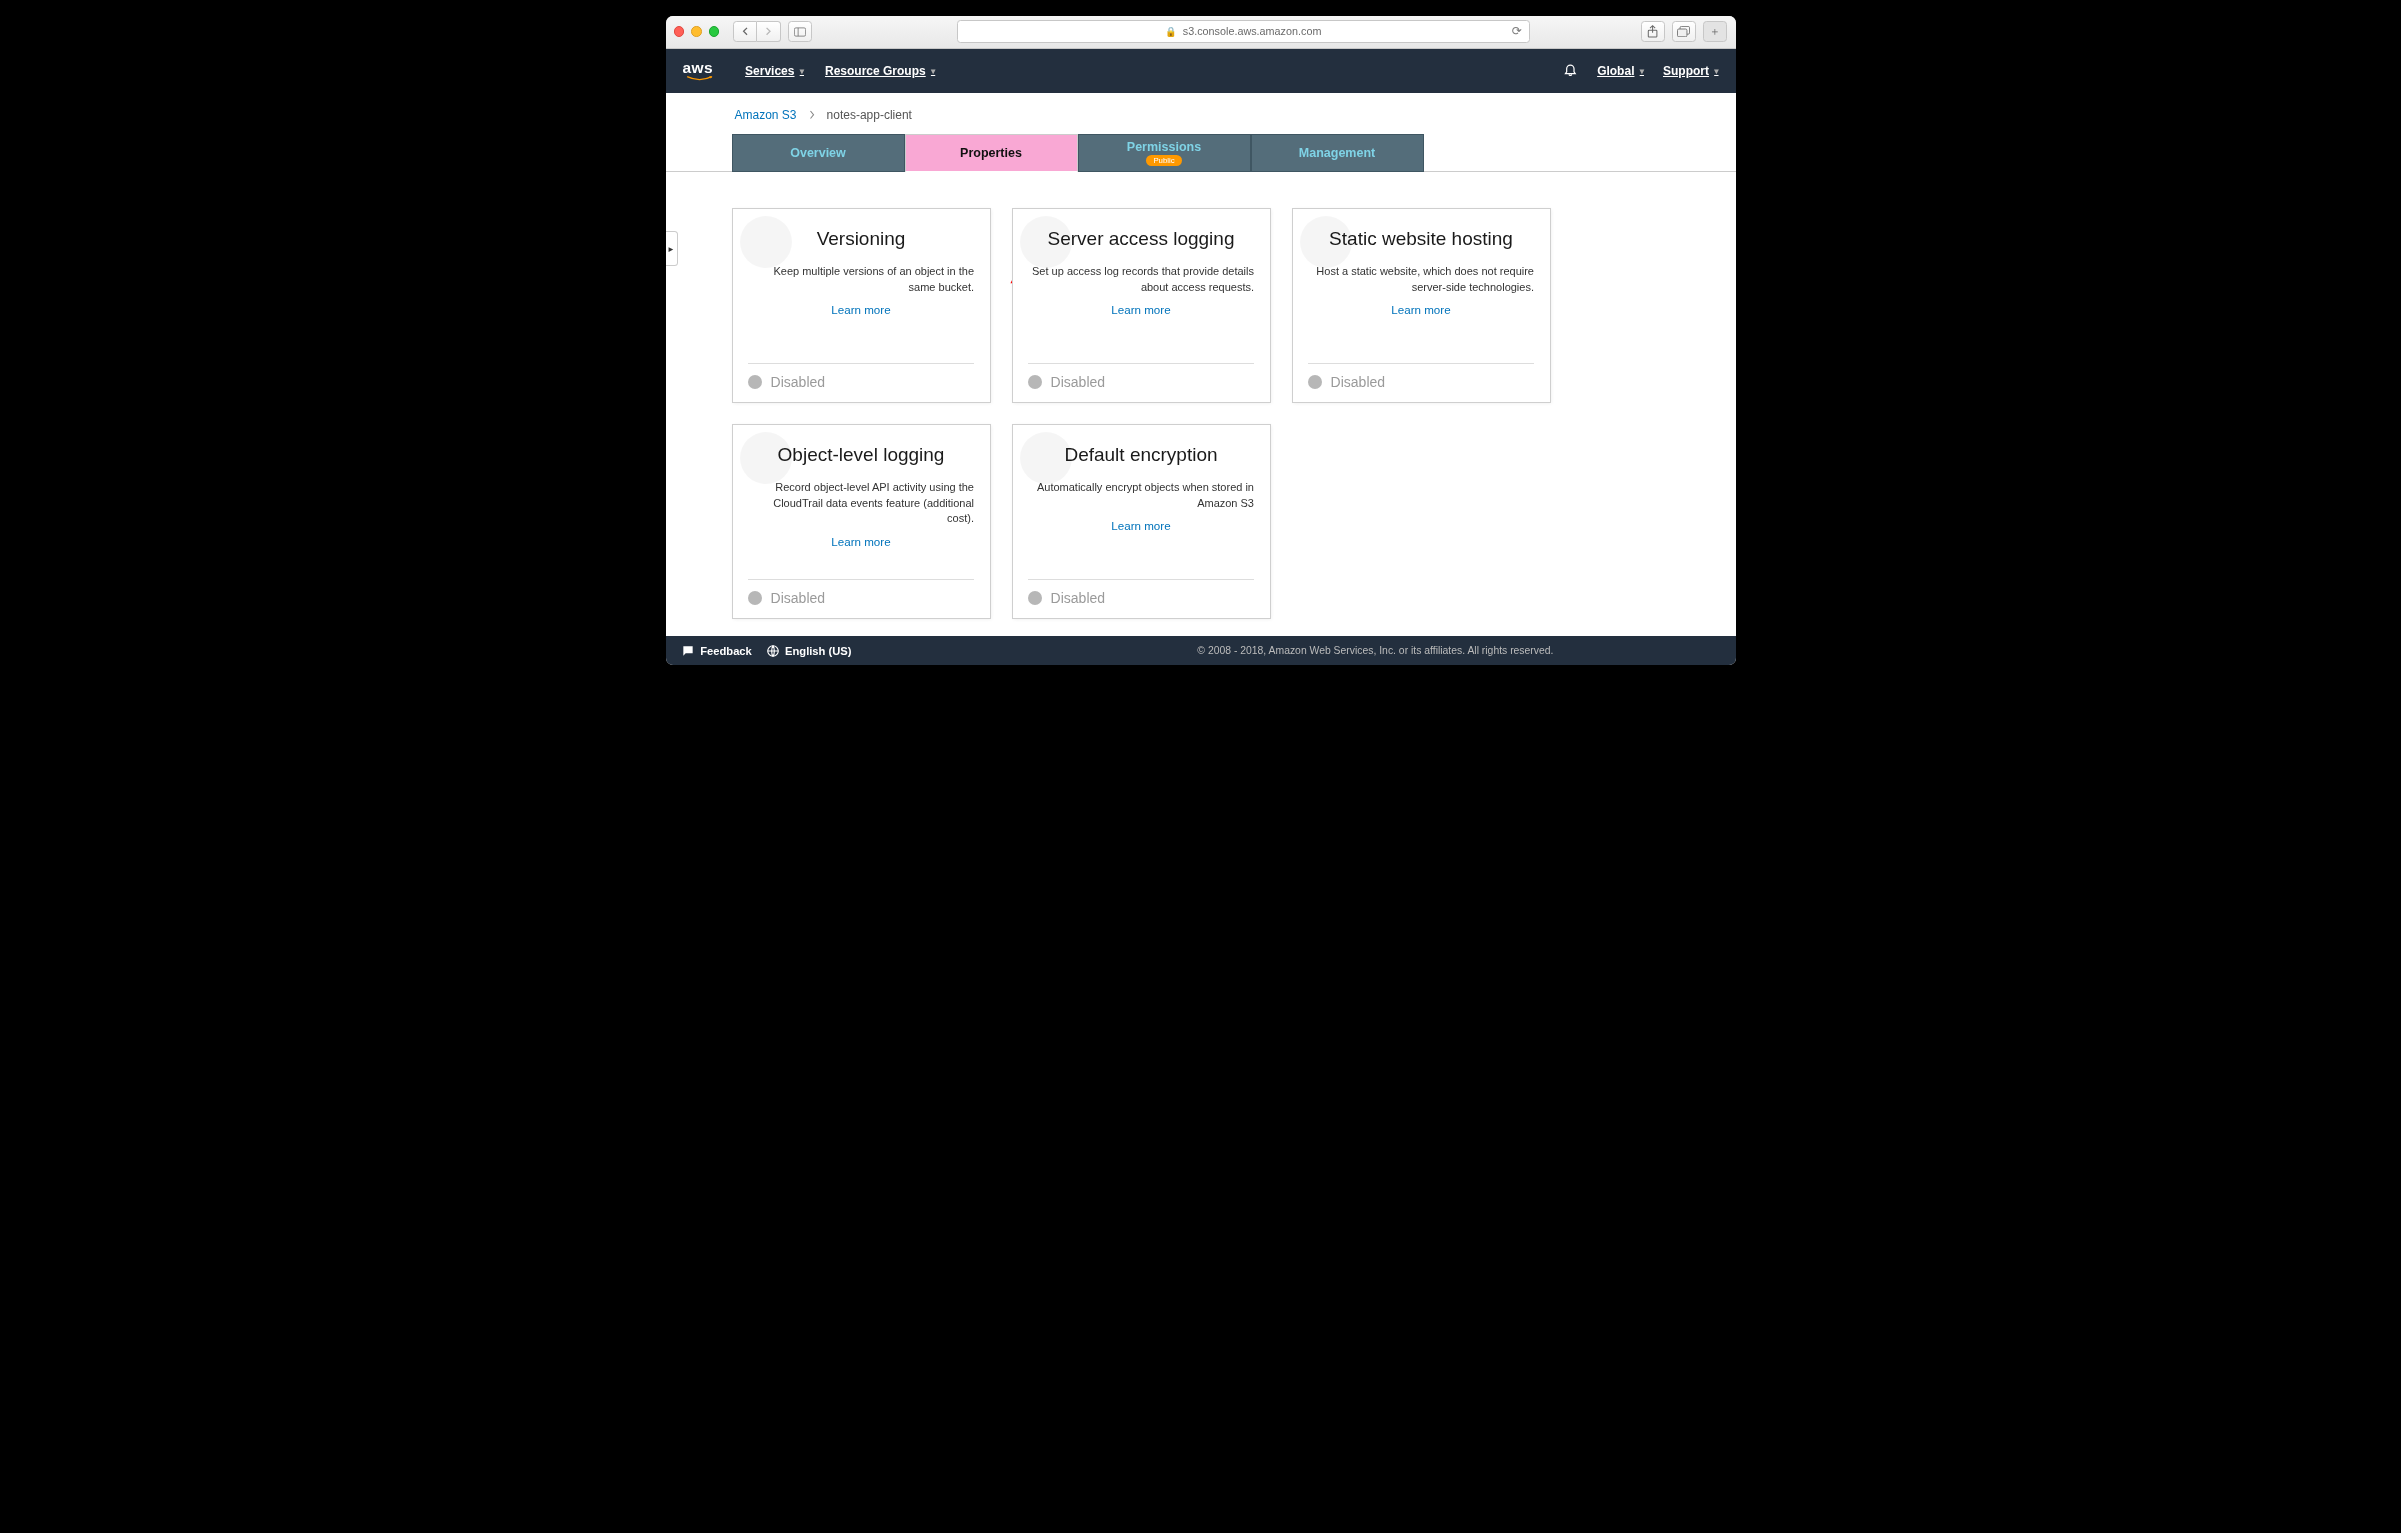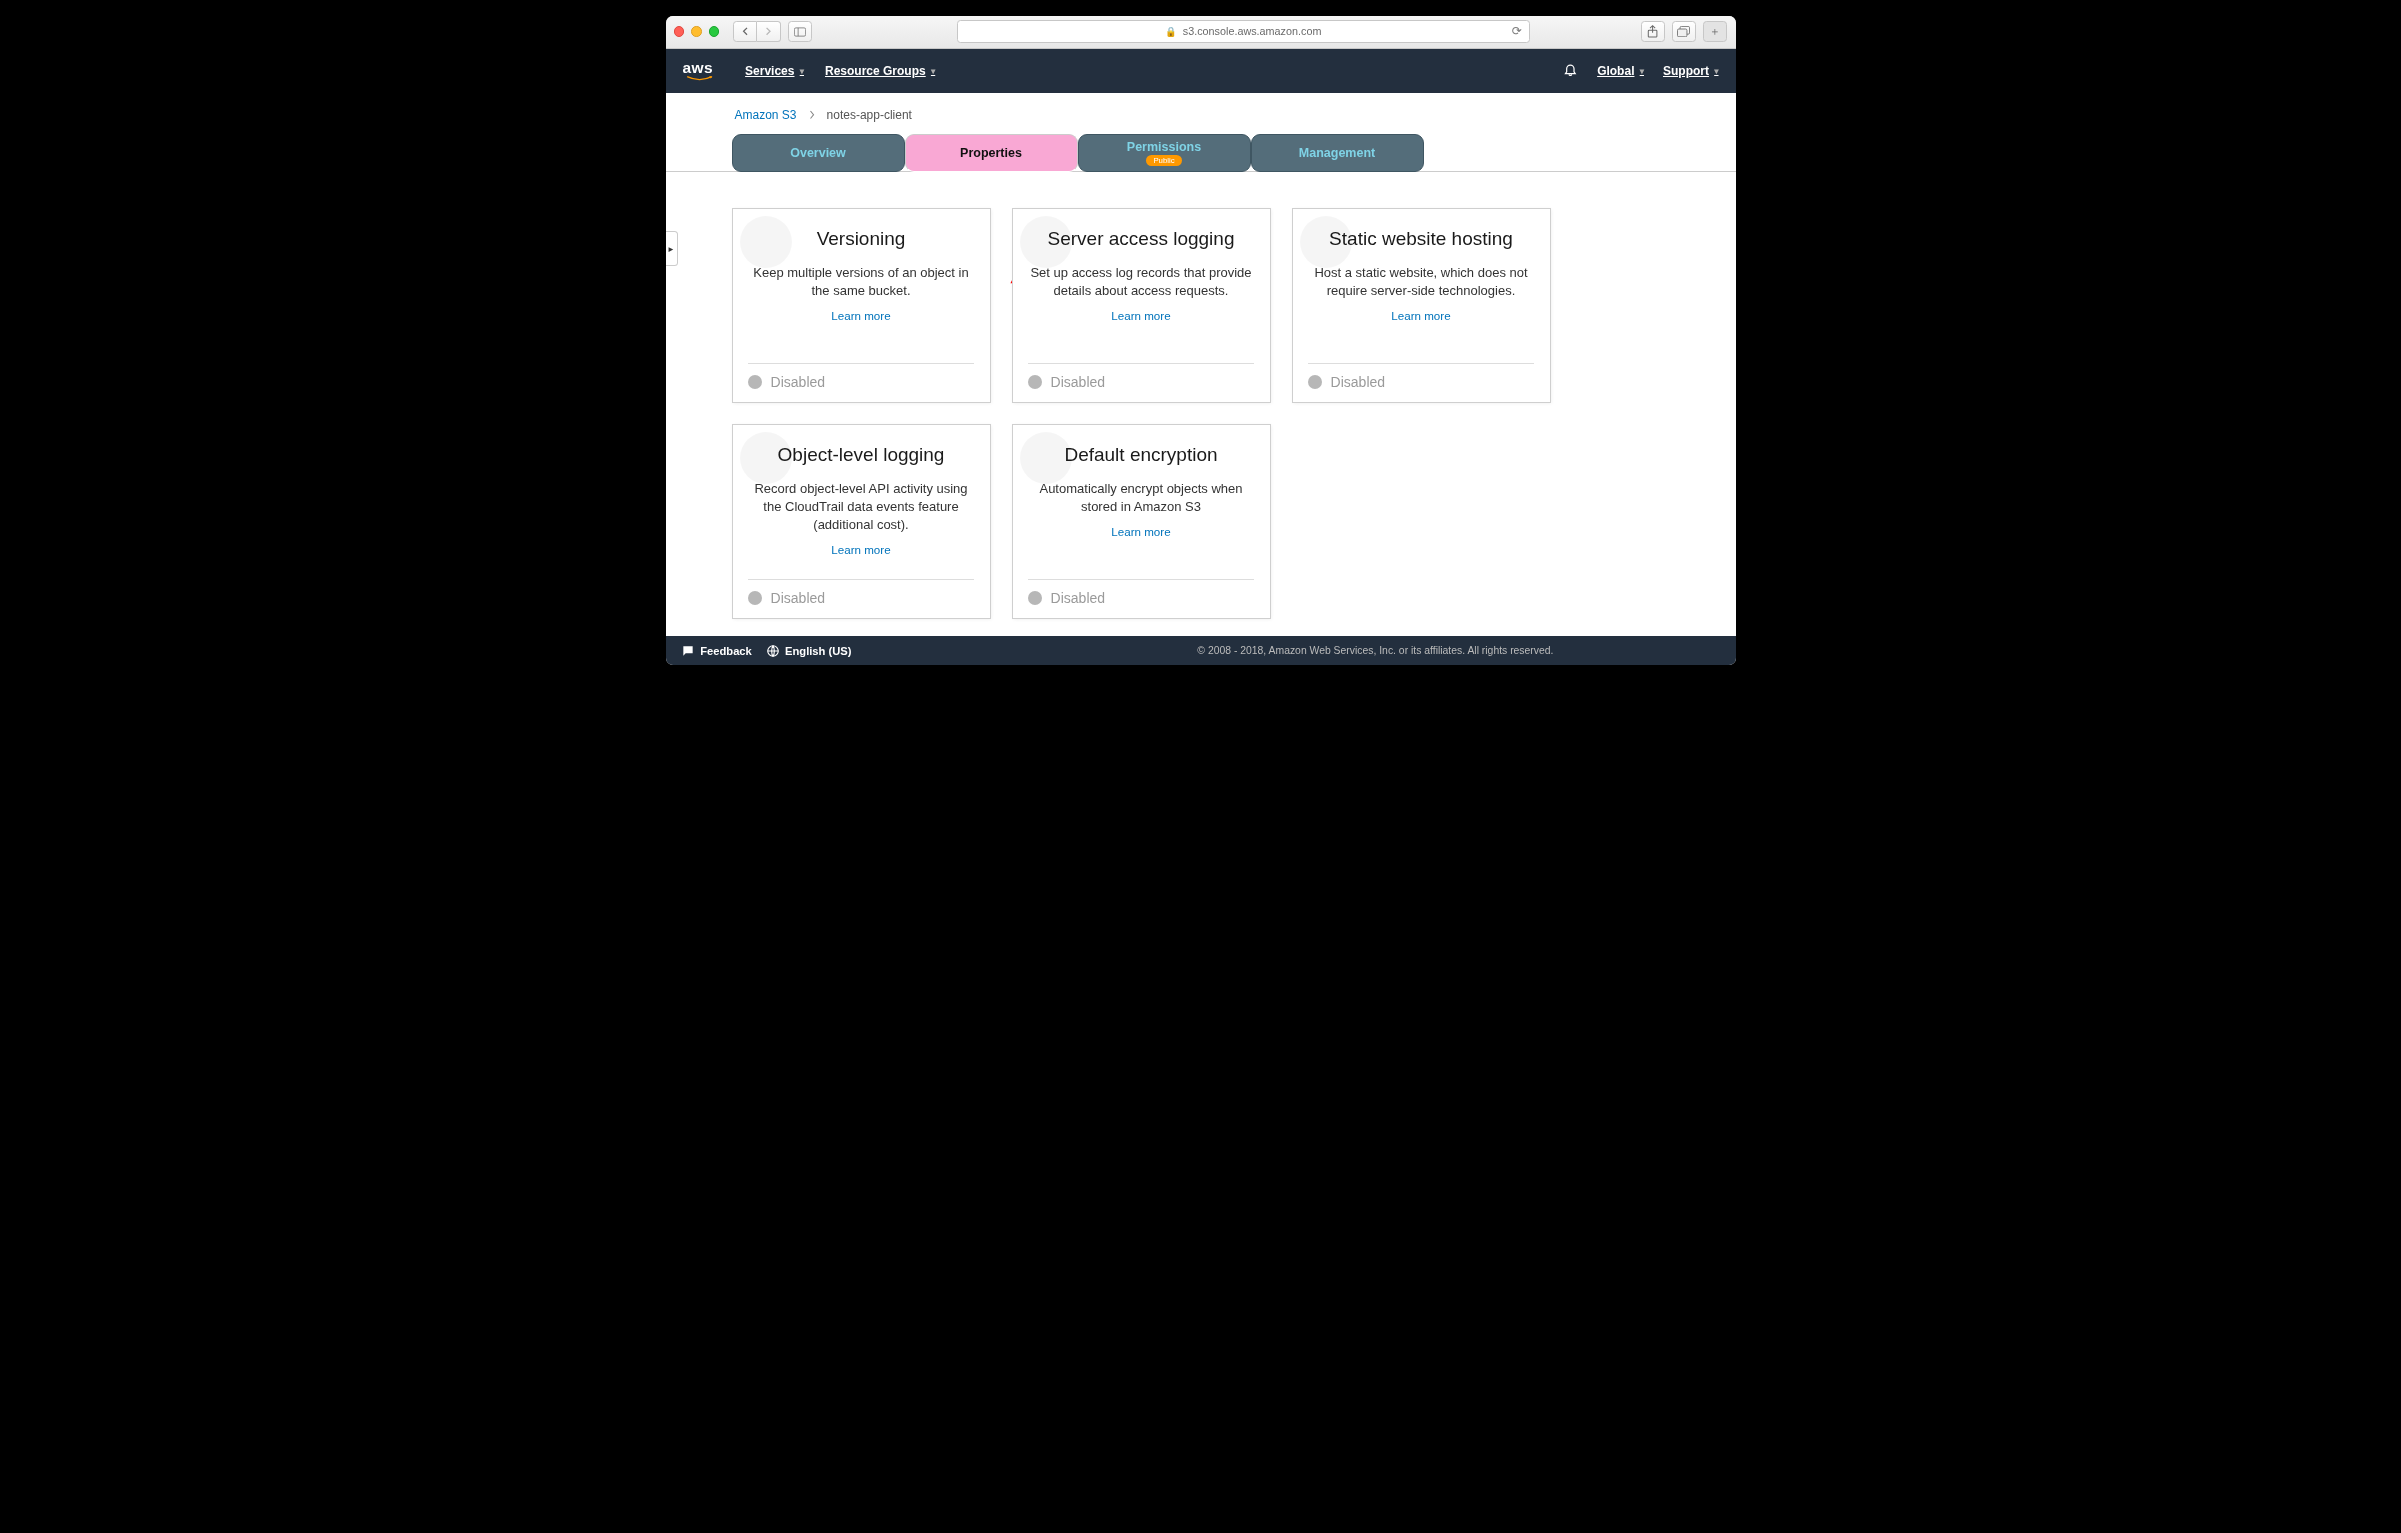--- a/index.html
+++ b/index.html
@@ -73,21 +73,21 @@
   }
 
   
   .tab-row{display:flex; margin:0 0 0 66px;}
   .tab{
     width:173px; height:38px; background:#546d7a; color:#61dafb; color:#5bc0de;
     display:flex; flex-direction:column; align-items:center; justify-content:center;
     font-size:12.5px; font-weight:600; border:0.9px solid #3f5662; position:relative;
     cursor:pointer;
   }
-  .tab{color:#7fd3e6;border-radius:9px;}
+  .tab{color:#7fd3e6;}
   .tab.active{background:#f9a8d4;color:#111;border:0.9px solid #ccc;border-bottom-color:#fff;}
   .tab .badge{
     background:#ff9900;color:#fff;font-size:7.8px;font-weight:400;
     padding:0.9px 7px;border-radius:7px;margin-top:0.9px;line-height:1.2;
   }
   .tab-underline{border-bottom:0.9px solid #ccc; margin-top:-0.9px;}
 
   
   .anno-arrow{
     position:absolute; left:341px; top:178px; width:19px; height:78px; pointer-events:none;
@@ -97,21 +97,21 @@
   .cards{
     padding:36px 66px 17px 66px;
     display:grid; grid-template-columns:repeat(3,259px); gap:21px;
   }
   .card{
     border:0.9px solid #cfcfcf; background:#fff; box-shadow:0.9px 0.9px 3.5px rgba(0,0,0,.08);
     padding:19px 15.5px 12px 15.5px; min-height:195px; display:flex; flex-direction:column;
     position:relative; cursor:pointer;
   }
   .card h3{font-size:19px;font-weight:400;text-align:center;color:#1a1a1a;margin-bottom:14px;}
-  .card p{font-size:13px;color:#333;text-align:center;line-height:1.4;margin-bottom:8.6px;}
+  .card p{font-size:11px;color:#333;text-align:right;line-height:1.4;margin-bottom:8.6px;}
   .card .learn{color:#0073bb;font-size:11.6px;text-align:center;display:block;text-decoration:none;}
   .card .status-row{
     margin-top:auto; border-top:0.9px solid #ddd; padding-top:10.4px;
     display:flex; align-items:center; gap:8.6px; color:#9a9a9a; font-size:14px;
   }
   .card .status-dot{width:14px;height:14px;border-radius:50%;background:#b7b7b7;}
   .card .ghost{
     position:absolute; top:7px; left:7px; width:52px; height:52px; opacity:.04;
     background:#000; border-radius:50%;
   }

